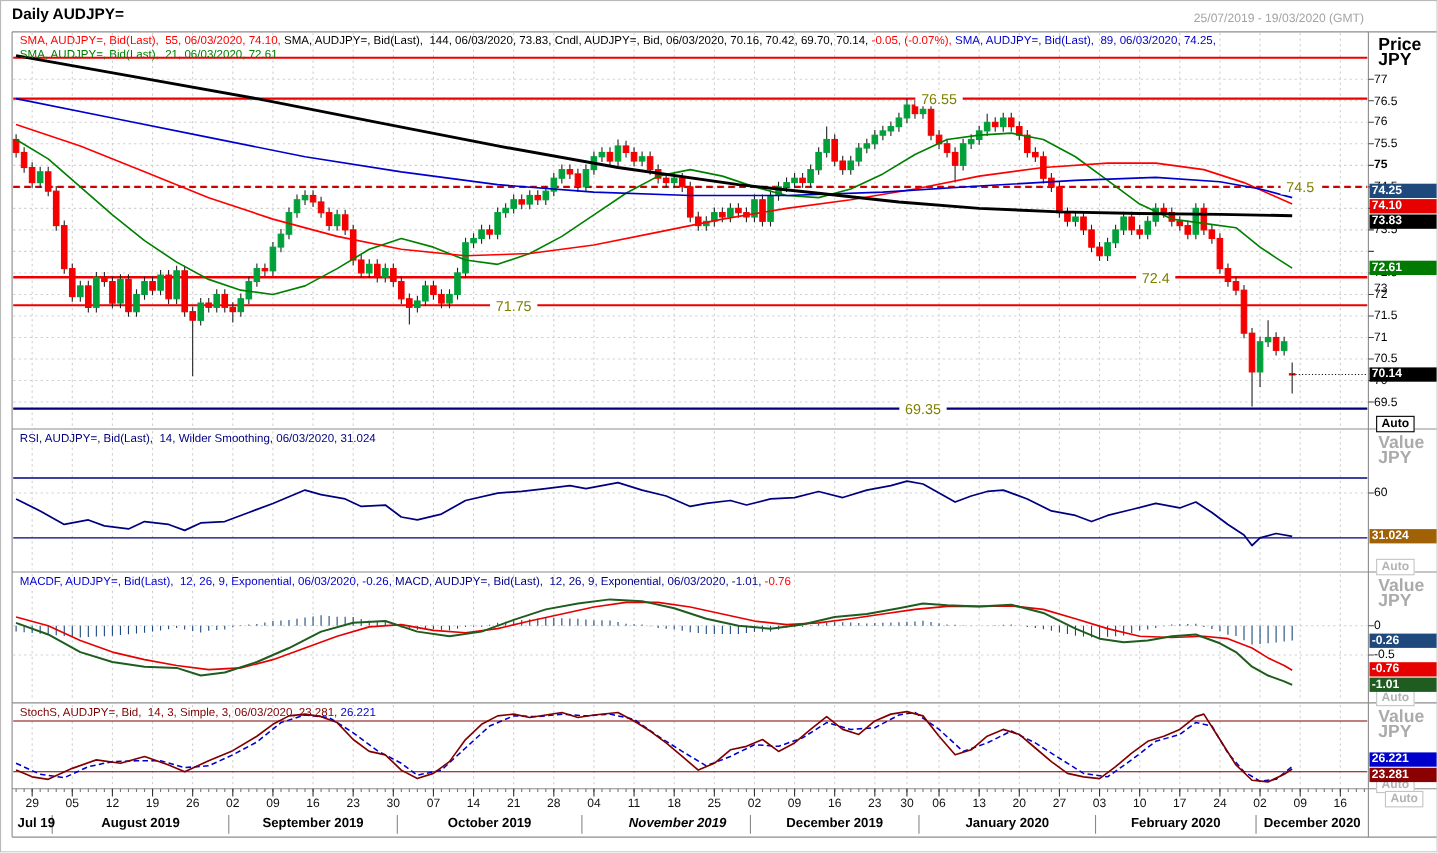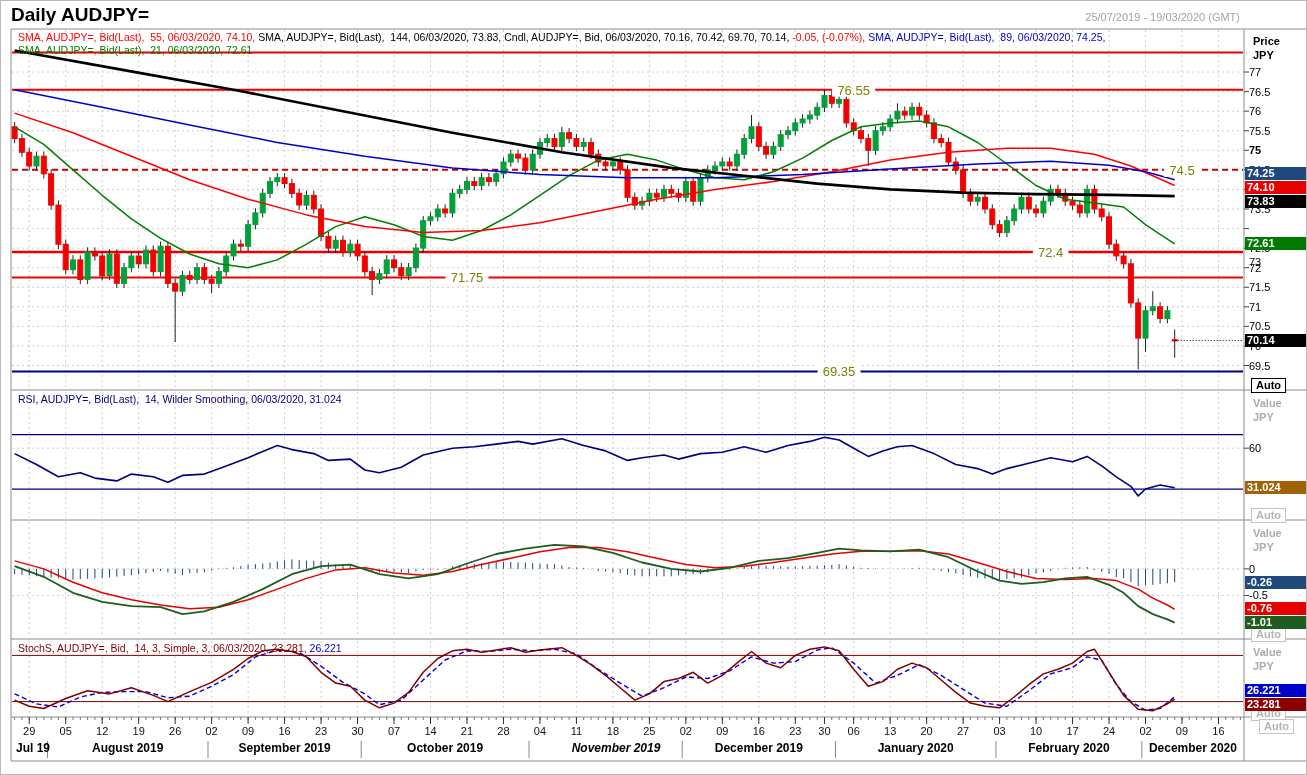--- a/index.html
+++ b/index.html
@@ -1,26 +1,26 @@
 <!DOCTYPE html>
 <html><head>
 <meta charset="utf-8">
 <style>
   html,body{margin:0;padding:0;background:#fff;}
   .stage{position:relative;width:1307px;height:775px;background:#fff;overflow:hidden;
          font-family:"Liberation Sans",sans-serif;border:1px solid #b9b9b9;box-sizing:border-box;}
-  .title{position:absolute;left:10px;top:3px;font-size:19px;font-weight:bold;color:#000;z-index:5;}
+  .title{position:absolute;left:10px;top:3px;font-size:14px;font-weight:bold;color:#000;z-index:5;}
   .daterange{position:absolute;right:66px;top:10px;font-size:11px;color:#a3a3a3;z-index:5;}
   #chart-svg{position:absolute;left:0;top:0;z-index:1;}
   #overlays{position:absolute;left:0;top:0;width:100%;height:100%;z-index:3;pointer-events:none;}
   .legend{position:absolute;font-size:10.5px;white-space:pre;line-height:13px;}
   .badge{position:absolute;left:1244px;width:62px;height:13px;line-height:13px;
          font-size:11px;font-weight:bold;color:#fff;padding-left:2px;box-sizing:border-box;}
   .ytick{position:absolute;left:1248px;font-size:11px;color:#000;height:12px;line-height:12px;}
-  .unit{position:absolute;left:1252px;font-size:11px;font-weight:bold;line-height:14px;}
+  .unit{position:absolute;left:1252px;font-size:16px;font-weight:bold;line-height:14px;}
   .autobtn{position:absolute;font-size:11px;font-weight:bold;background:#fff;
            padding:0 4px;height:13px;line-height:12px;border:1px solid #000;color:#000;}
   .autobtn.dim{color:#b4b4b4;border-color:#c4c4c4;}
   .daylbl{position:absolute;font-size:11px;color:#111;transform:translateX(-50%);top:724px;}
   .monlbl{position:absolute;font-size:12px;font-weight:bold;color:#000;transform:translateX(-50%);top:740px;white-space:nowrap;}
 </style>
 </head>
 <body>
 
 <div class="stage">
@@ -988,20 +988,21 @@
       <div class="ytick" style="top: 561.864px;">0</div>
       <div class="ytick" style="top: 588.455px;">-0.5</div>
       <div class="unit" style="top: 525px; color: rgb(171, 171, 171);">
         <div>Value</div>
         <div>JPY</div>
       </div>
       <div class="autobtn dim" style="left: 1250px; top: 626px;">Auto</div>
       <div class="badge" style="top: 575.191px; background: rgb(31, 73, 125);">-0.26</div>
       <div class="badge" style="top: 601.43px; background: rgb(230, 0, 0);">-0.76</div>
       <div class="badge" style="top: 615.43px; background: rgb(31, 92, 31);">-1.01</div>
+      <div class="legend" style="left: 17px; top: 522px;"><span style="color: rgb(0, 0, 204);">MACDF, AUDJPY=, Bid(Last),  12, 26, 9, Exponential, 06/03/2020, -0.26, </span><span style="color: rgb(0, 0, 139);">MACD, AUDJPY=, Bid(Last),  12, 26, 9, Exponential, 06/03/2020, -1.01, </span><span style="color: rgb(255, 0, 0);">-0.76</span></div>
       <div class="unit" style="top: 644px; color: rgb(171, 171, 171);">
         <div>Value</div>
         <div>JPY</div>
       </div>
       <div class="autobtn dim" style="left: 1250px; top: 705px;">Auto</div>
       <div class="badge" style="top: 683.442px; background: rgb(0, 0, 204);">26.221</div>
       <div class="badge" style="top: 697.442px; background: rgb(139, 0, 0);">23.281</div>
       <div class="legend" style="left: 17px; top: 641px;"><span style="color: rgb(128, 0, 0);">StochS, AUDJPY=, Bid,  14, 3, Simple, 3, 06/03/2020, 23.281, </span><span style="color: rgb(0, 0, 204);">26.221</span></div>
       <div class="daylbl" style="left: 28.2396px;">29</div>
       <div class="daylbl" style="left: 64.7189px;">05</div>

